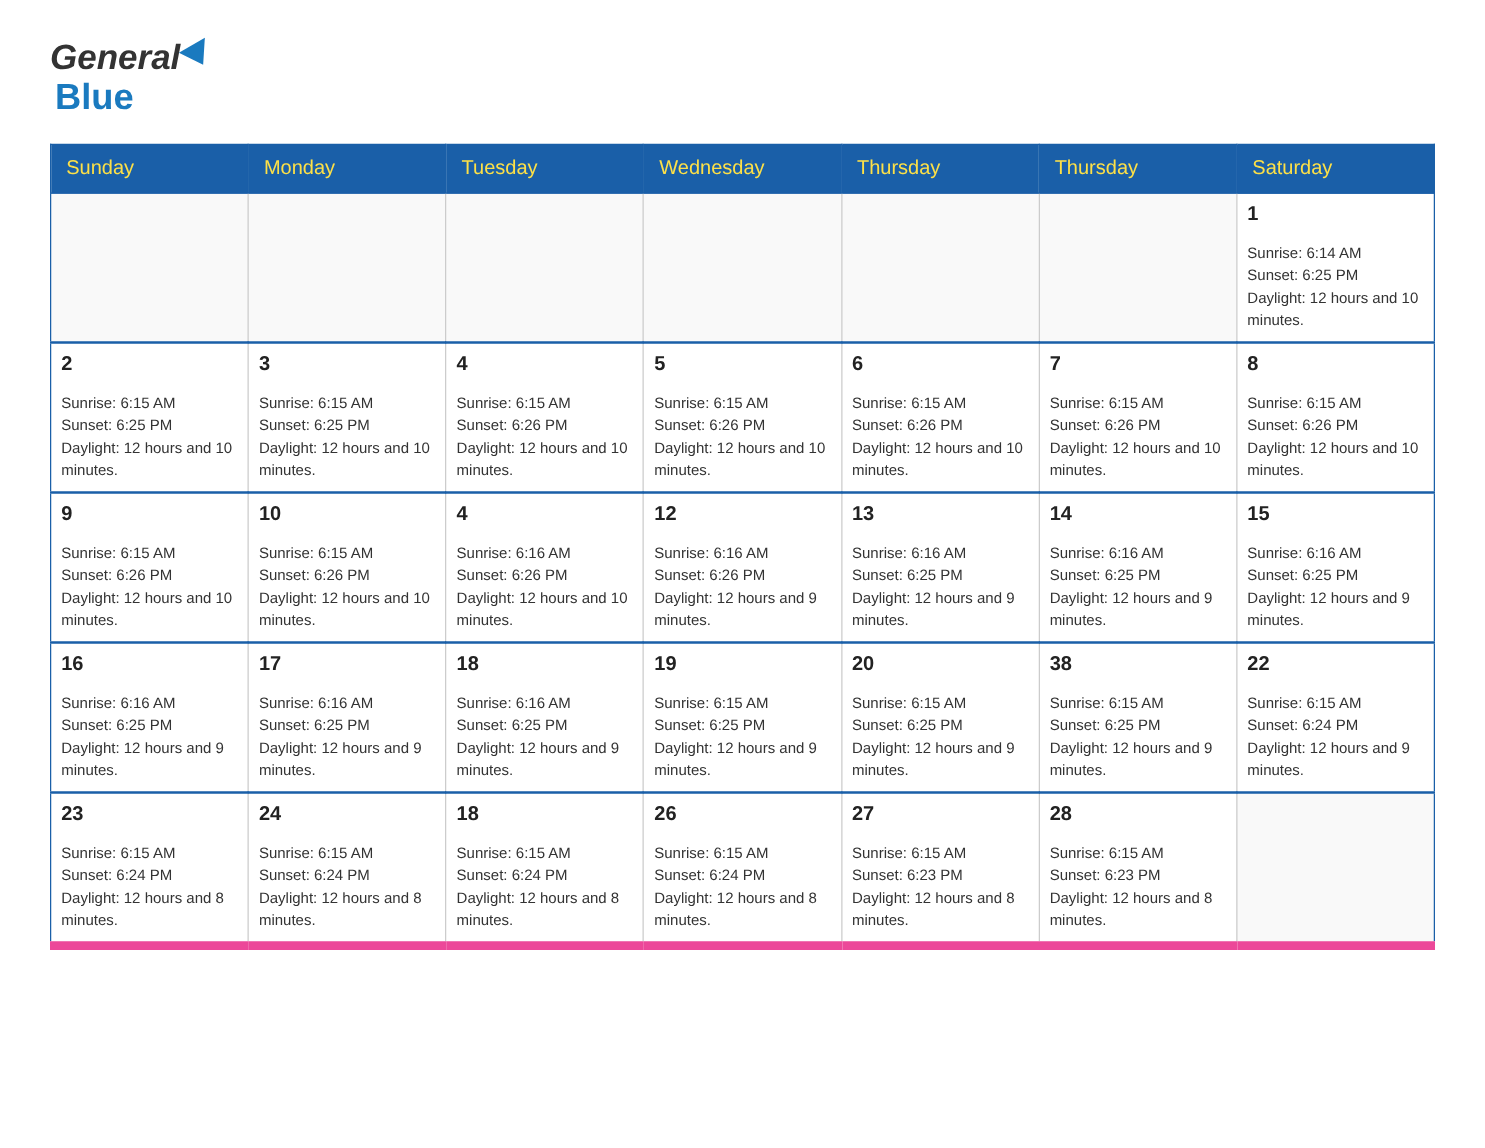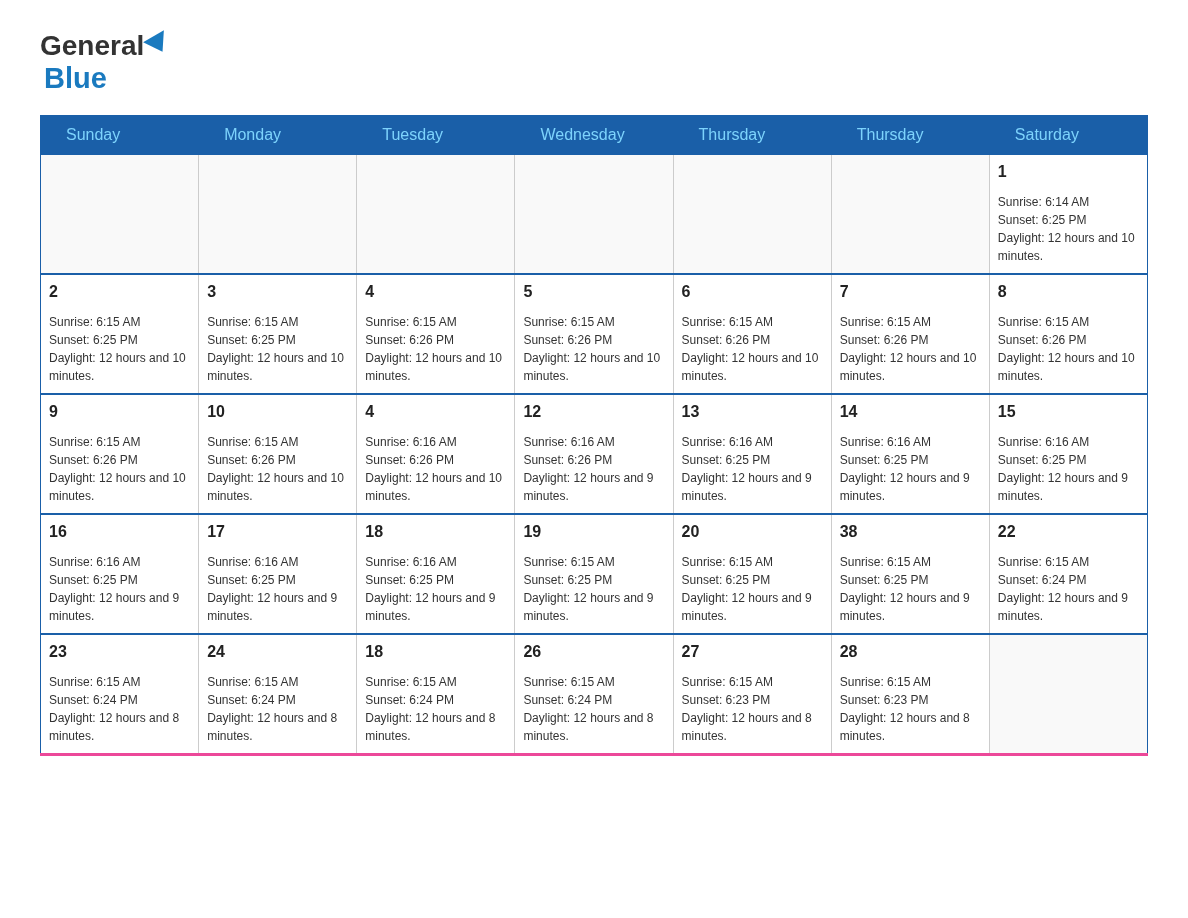--- a/index.html
+++ b/index.html
@@ -19,20 +19,21 @@
     .logo-area {
       display: flex;
       flex-direction: column;
     }
     .logo-text {
       display: flex;
       align-items: center;
       font-size: 28px;
       font-weight: bold;
       color: #333;
+      font-style: italic;
     }
     .logo-general { color: #333; }
     .logo-blue { color: #1a7abf; }
     .logo-triangle {
       width: 0;
       height: 0;
       border-left: 12px solid transparent;
       border-right: 12px solid transparent;
       border-top: 18px solid #1a7abf;
       display: inline-block;
@@ -54,22 +55,22 @@
       color: #555;
       margin-top: 4px;
     }
     .calendar-table {
       width: 100%;
       border-collapse: collapse;
       table-layout: fixed;
     }
     .calendar-table thead th {
       background-color: #1a5fa8;
-      color: #7dd3fc;
-      padding: 10px 25px;
+      color: #fde047;
+      padding: 10px 12px;
       text-align: left;
       font-size: 16px;
       font-weight: normal;
       border: 1px solid #1a5fa8;
     }
     .calendar-table tbody td {
       border: 1px solid #ccc;
       vertical-align: top;
       padding: 8px;
       min-height: 100px;
@@ -93,21 +94,21 @@
     .empty-cell {
       background: #f9f9f9;
     }
     .calendar-table tbody td:first-child {
       border-left: 1px solid #1a5fa8;
     }
     .calendar-table tbody td:last-child {
       border-right: 1px solid #1a5fa8;
     }
     .calendar-table tbody tr:last-child td {
-      border-bottom: 3px solid #ec4899;
+      border-bottom: 7px solid #ec4899;
     }
   </style>
 </head>
 <body>
 
 <div class="header-section">
   <div class="logo-area">
     <div class="logo-text">
       <span class="logo-general">General</span>
       <span class="logo-triangle"></span>

